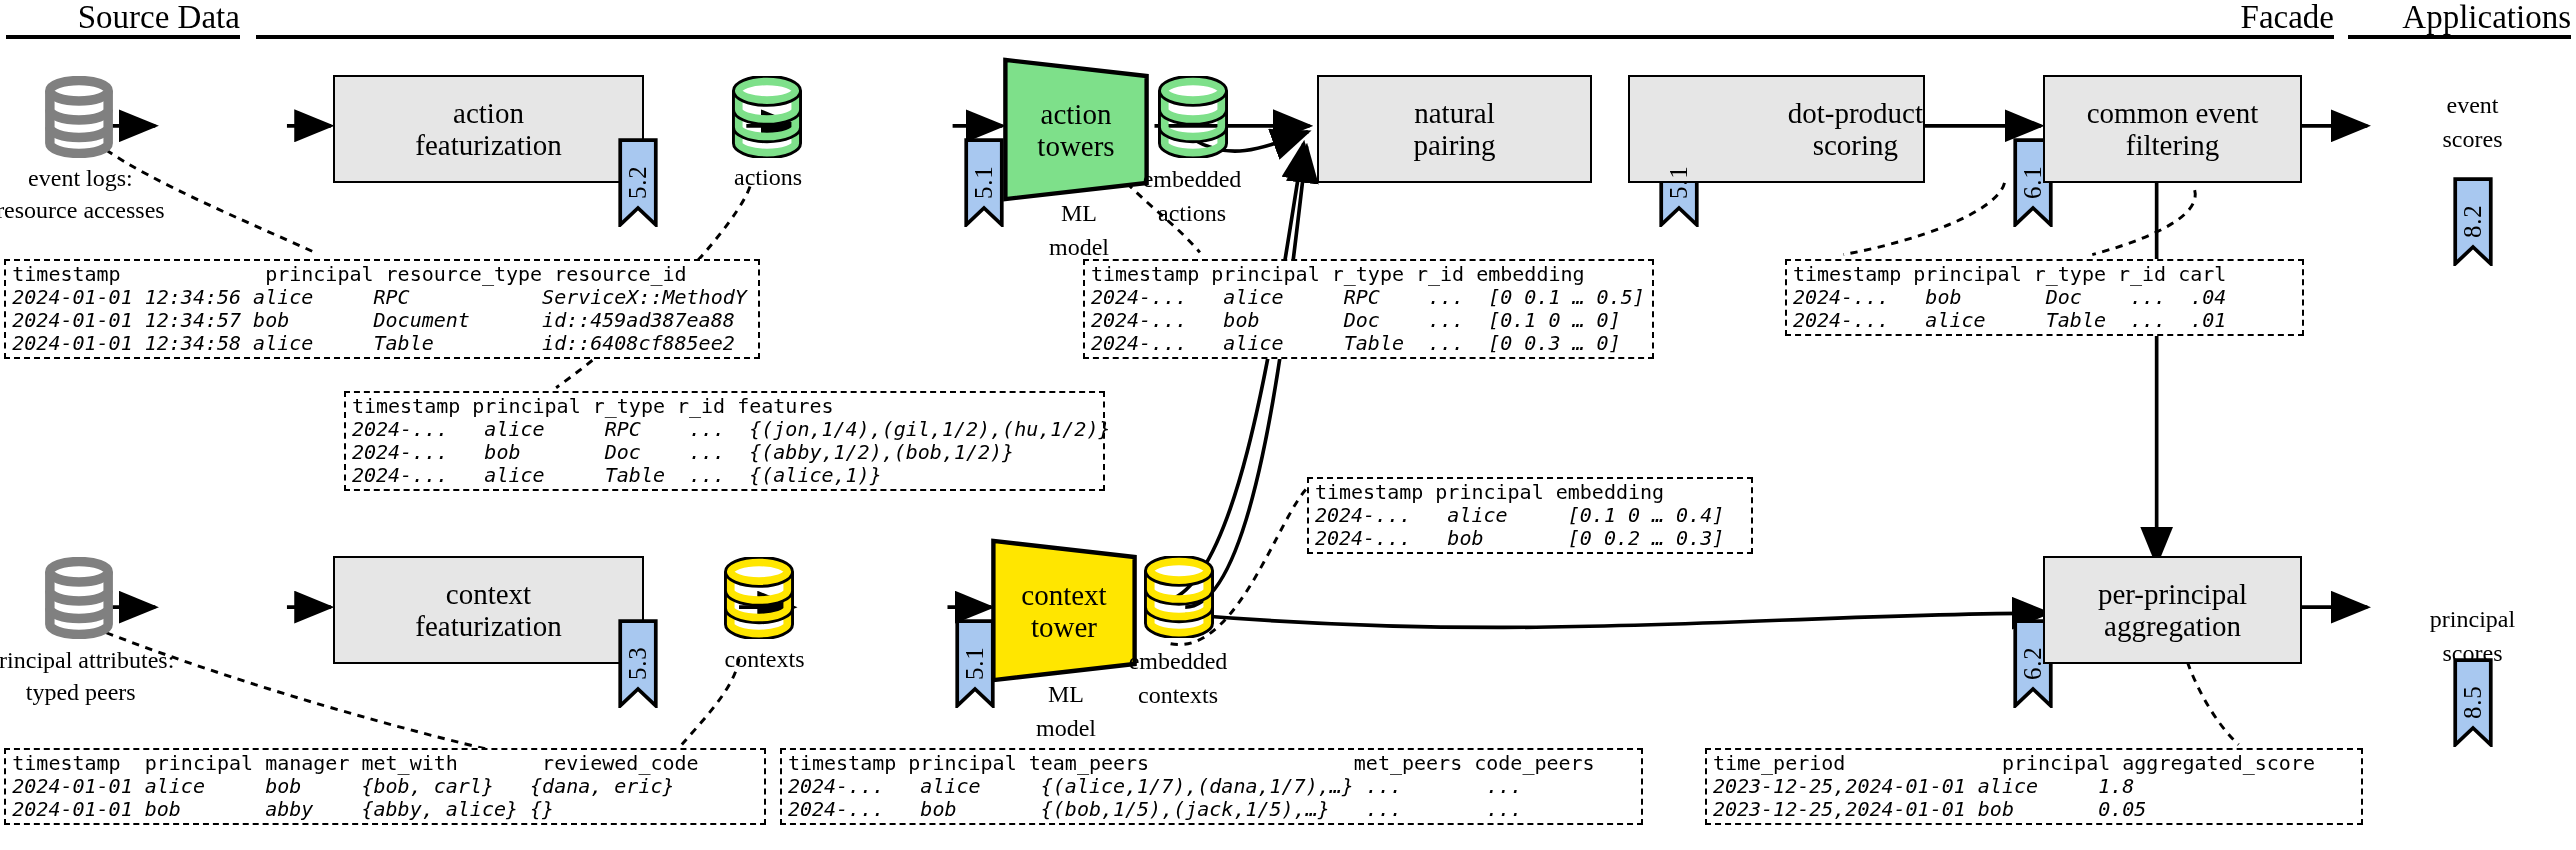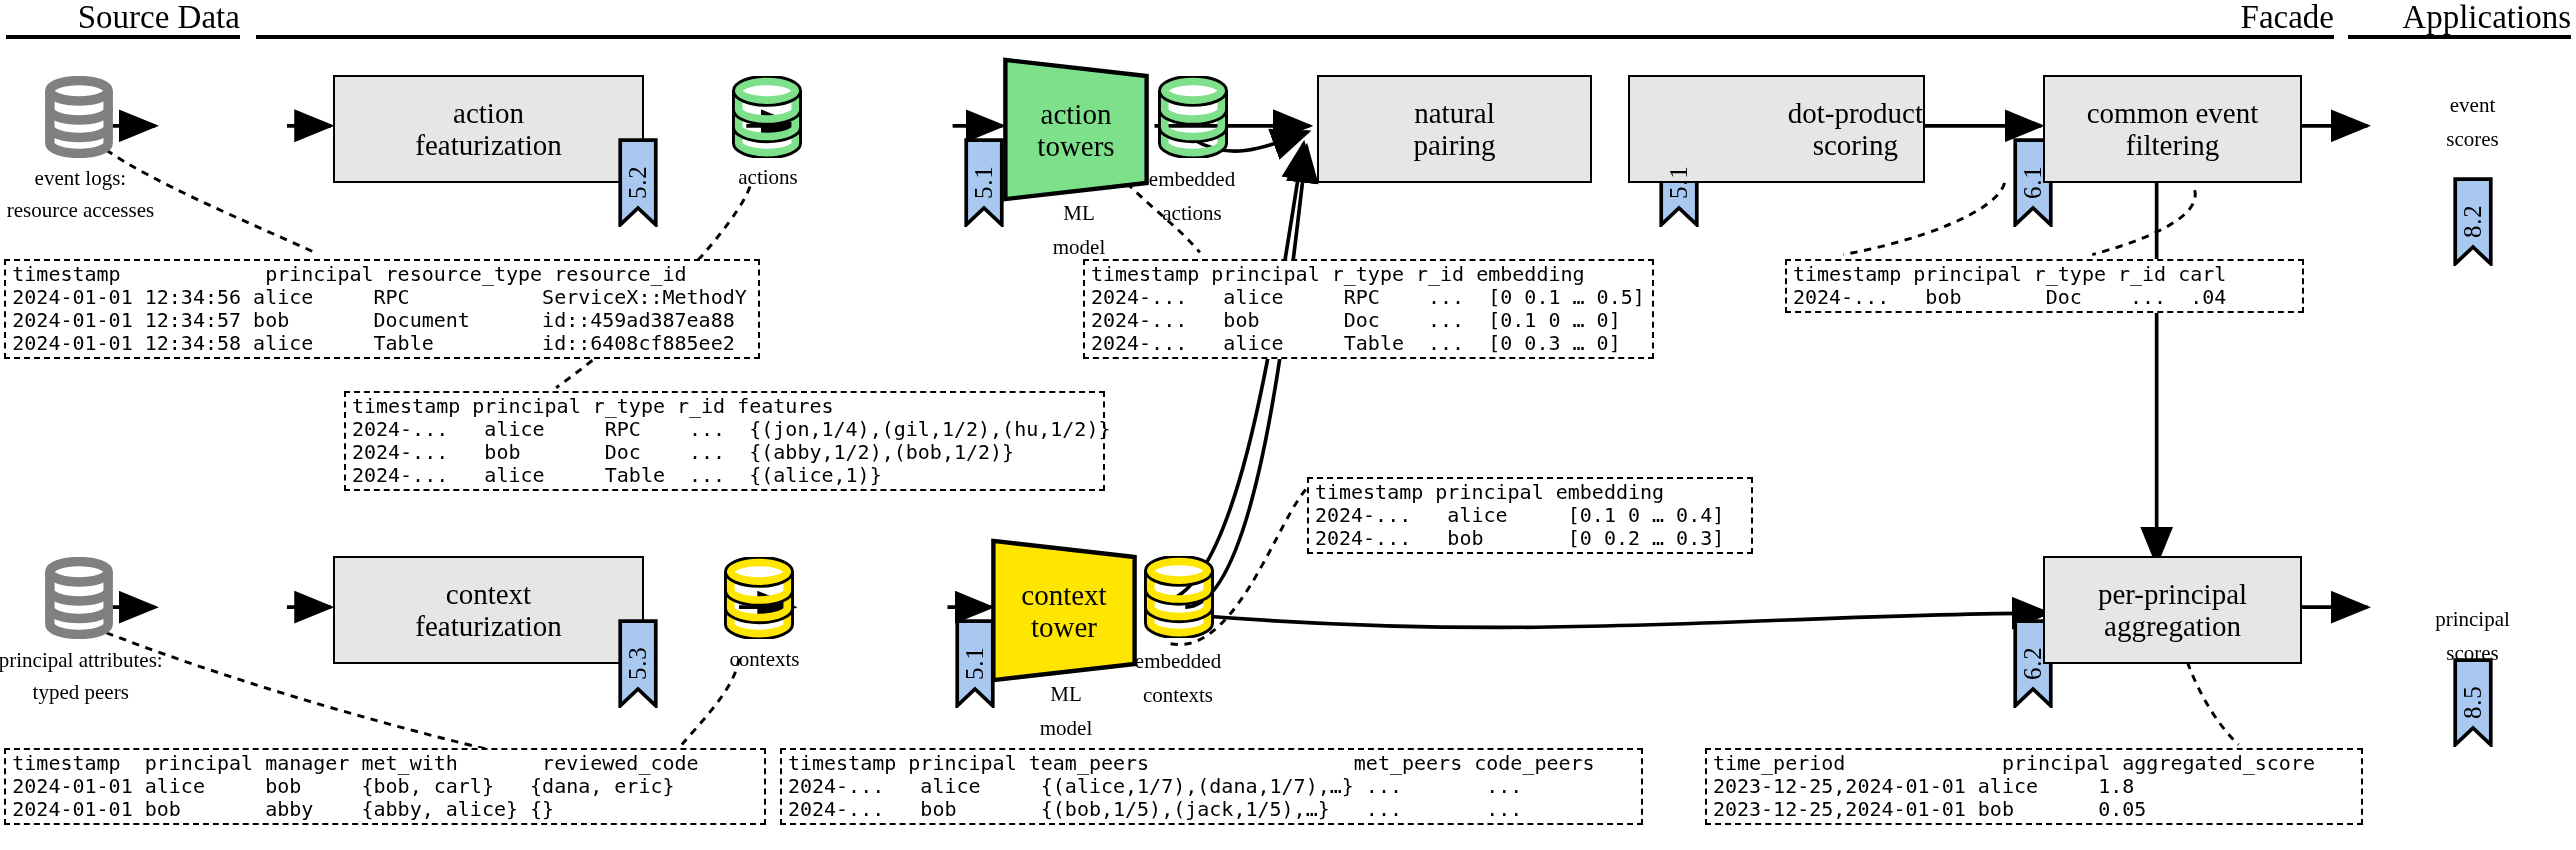--- a/index.html
+++ b/index.html
@@ -20,37 +20,37 @@
   .tower{position:absolute;display:flex;align-items:center;justify-content:flex-end;
          text-align:center;font-size:29px;line-height:32px;}
   .tower .tshape{position:absolute;left:0;top:0;width:100%;height:100%;}
   .tower .tlabel{position:relative;z-index:2;}
 
   
   .cyl{position:absolute;}
   .cyl svg{display:block;}
 
   
-  .cap{position:absolute;font-size:21px;line-height:31px;text-align:center;white-space:nowrap;}
+  .cap{position:absolute;font-size:24px;line-height:31px;text-align:center;white-space:nowrap;}
   .cap.two{white-space:normal;}
 
   
   .ribbon{position:absolute;width:40px;}
   .ribbon .rb{position:absolute;left:0;top:0;width:40px;}
   .ribbon .rtxt{position:absolute;left:0;top:0;width:40px;height:100%;
       display:flex;align-items:center;justify-content:center;
       font-size:25px;z-index:3;
       writing-mode:vertical-rl;transform:rotate(180deg);letter-spacing:0.7px;}
 
   
   .dtable{position:absolute;border:2.2px dashed #000;padding:1.5px 4.4px 2.2px 5.9px;
           font-family:"DejaVu Sans Mono","Liberation Mono",monospace;
           background:#fff;box-sizing:border-box;}
   .dtable .hdr{font-size:20px;line-height:23px;white-space:pre;font-style:normal;}
-  .dtable .row{font-size:20px;line-height:23px;white-space:pre;}
+  .dtable .row{font-size:20px;line-height:23px;white-space:pre;font-style:italic;}
 
   
   #wires{position:absolute;left:0;top:0;width:2576px;height:850px;pointer-events:none;}
 </style>
 </head>
 <body>
 
 <div id="stage">
 
   <svg id="wires" viewBox="0 0 3521 1162">
@@ -255,20 +255,21 @@
   <div class="dtable" style="left:1083px;top:259px;width:571px;">
     <div class="hdr">timestamp principal r_type r_id embedding</div>
     <div class="row">2024-...   alice     RPC    ...  [0 0.1 … 0.5]</div>
     <div class="row">2024-...   bob       Doc    ...  [0.1 0 … 0]</div>
     <div class="row">2024-...   alice     Table  ...  [0 0.3 … 0]</div>
   </div>
 
   <div class="dtable" style="left:1785px;top:259px;width:519px;">
     <div class="hdr">timestamp principal r_type r_id carl</div>
     <div class="row">2024-...   bob       Doc    ...  .04</div>
+    <div class="row">2024-...   alice     Table  ...  .01</div>
   </div>
 
   <div class="dtable" style="left:1307px;top:477px;width:446px;">
     <div class="hdr">timestamp principal embedding</div>
     <div class="row">2024-...   alice     [0.1 0 … 0.4]</div>
     <div class="row">2024-...   bob       [0 0.2 … 0.3]</div>
   </div>
 
   <div class="cyl" style="left:44px;top:557px;">
     <svg width="70" height="82" viewBox="0 0 96 112">

